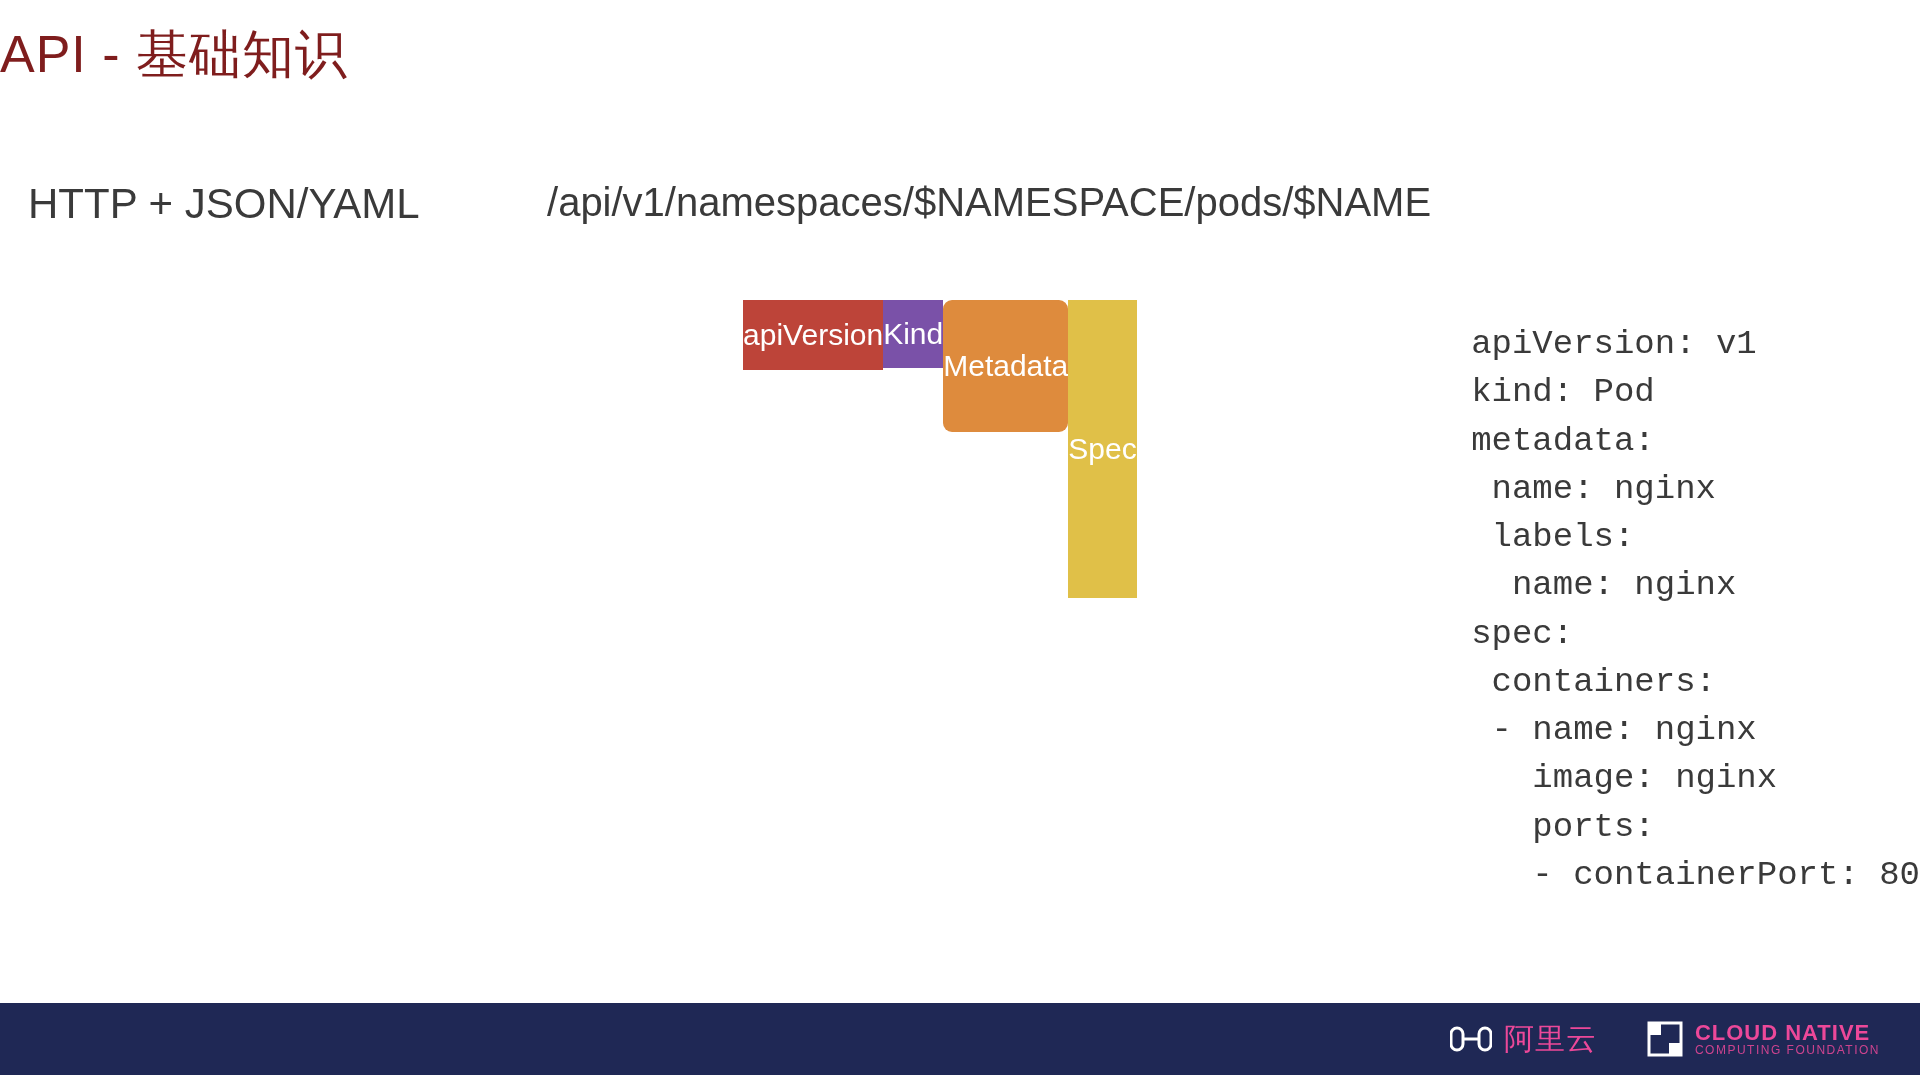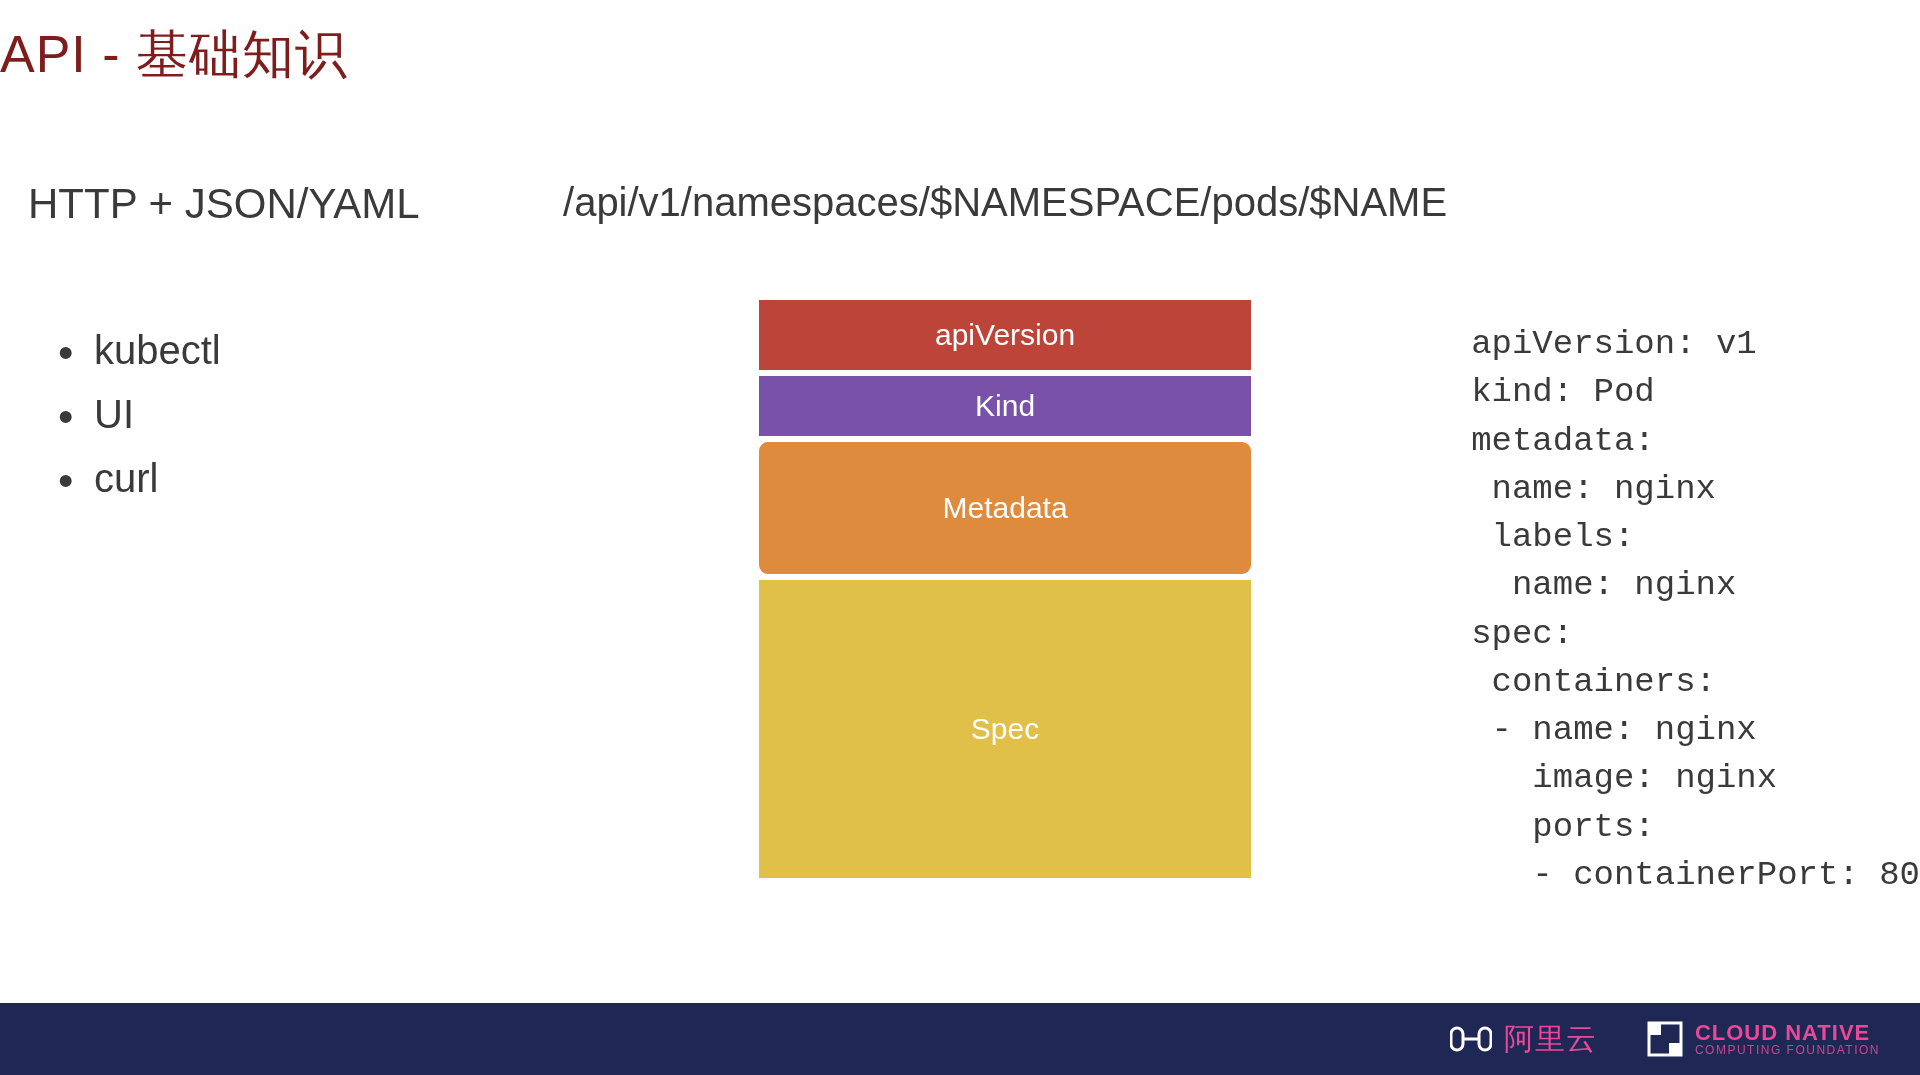--- a/index.html
+++ b/index.html
@@ -18,21 +18,21 @@
     .page-title {
       font-size: 52px;
       color: #7f1d1d;
       font-weight: 400;
       padding: 20px 0 0 0;
       letter-spacing: 1px;
     }
     .content {
       display: flex;
       padding: 90px 0 0 20px;
-      gap: 24px;
+      gap: 40px;
     }
     .left-col {
       width: 600px;
       padding-left: 8px;
     }
     .subtitle {
       font-size: 42px;
       color: #3a3a3a;
       font-weight: 400;
       margin-bottom: 90px;
@@ -62,33 +62,32 @@
       font-size: 40px;
       color: #3a3a3a;
       font-weight: 400;
       margin-bottom: 75px;
       white-space: nowrap;
     }
     .stack {
       width: 492px;
       margin: 0 auto;
       display: flex;
-      flex-direction: column;
     }
     .stack-block {
       display: flex;
       align-items: center;
       justify-content: center;
       color: #fff;
       font-size: 30px;
       font-weight: 400;
       margin-bottom: 6px;
     }
     .b-apiversion { background: #bd4439; height: 70px; }
-    .b-kind       { background: #7a51a8; height: 60px; }
+    .b-kind       { background: #7a51a8; height: 68px; }
     .b-metadata   { background: #de8b3d; height: 132px; border-radius: 9px; }
     .b-spec       { background: #e0c048; height: 298px; margin-bottom: 12px; }
     .right-col {
       flex: 1;
       padding-top: 140px;
     }
     .yaml {
       font-family: "Courier New", Courier, monospace;
       font-size: 34px;
       color: #3a3a3a;
@@ -152,25 +151,20 @@
   </style>
 </head>
 <body>
 
 <h1 class="page-title">API - 基础知识</h1>
 
 <div class="content">
 
   <div class="left-col">
     <div class="subtitle">HTTP + JSON/YAML</div>
-    <ul class="bullet-list">
-      <li>kubectl</li>
-      <li>UI</li>
-      <li>curl</li>
-    </ul>
   </div>
 
   <div class="mid-col">
     <div class="api-path">/api/v1/namespaces/$NAMESPACE/pods/$NAME</div>
     <div class="stack">
       <div class="stack-block b-apiversion">apiVersion</div>
       <div class="stack-block b-kind">Kind</div>
       <div class="stack-block b-metadata">Metadata</div>
       <div class="stack-block b-spec">Spec</div>
     </div>

